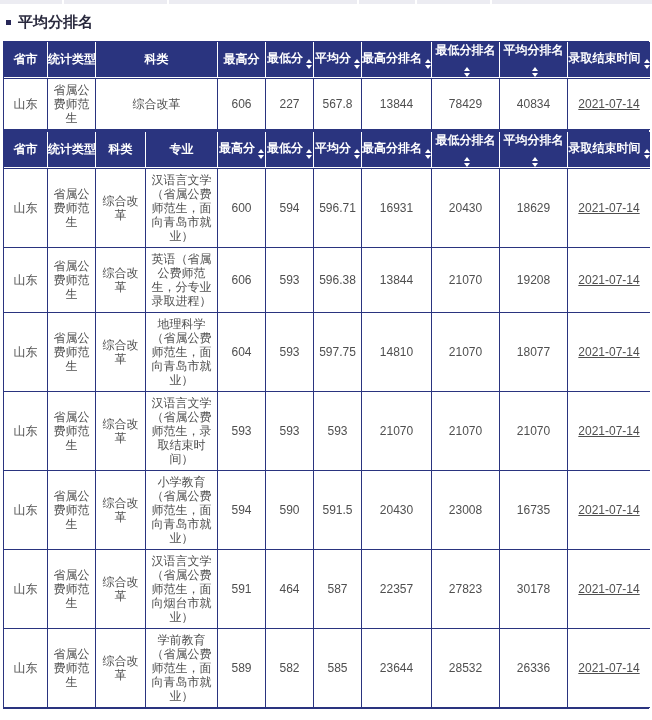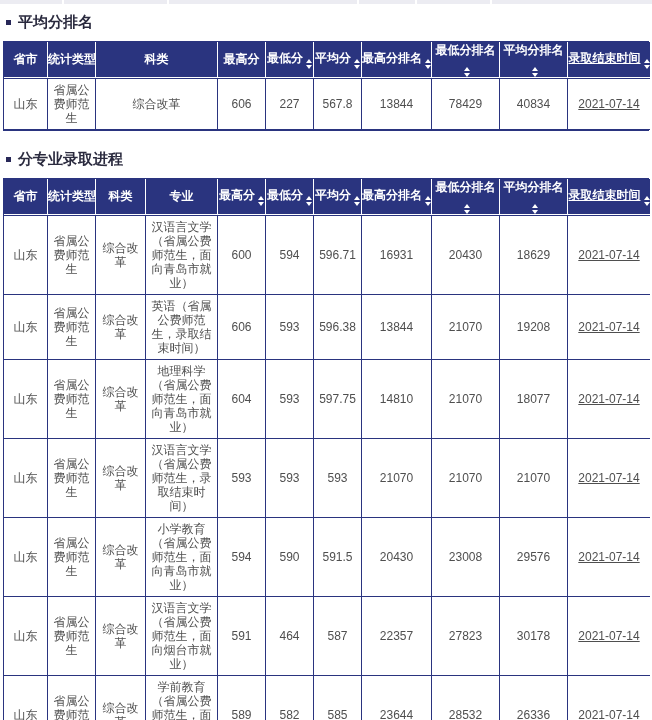--- a/index.html
+++ b/index.html
@@ -25,21 +25,21 @@
   .bullet{width:5px;height:5px;background:#282858;margin-right:7px;flex:0 0 auto;}
 
   .tbl-wrap{border:1px solid var(--navy);width:646px;margin-left:3px;background:#86efac;}
   table{border-collapse:separate;border-spacing:0;width:100%;table-layout:fixed;}
   th{
     background:var(--navy);color:var(--headertx);
     font-size:12px;font-weight:bold;height:36px;padding:0;
     border-right:1px solid #fff;border-bottom:1px solid #fff;
     text-align:center;vertical-align:middle;
   }
-  th:last-child{border-right:none;text-decoration:underline;}
+  th:last-child{border-right:none;}
   th .lbl{white-space:nowrap;}
   td{
     background:#fff;color:var(--cell);font-size:12px;line-height:14px;
     border-right:1px solid var(--navy);border-bottom:1px solid var(--navy);
     text-align:center;vertical-align:middle;padding:4px 1px;
   }
   td:last-child{border-right:none;text-decoration:underline;}
   tbody tr:first-child td{border-top:1px solid var(--navy);}
   #t1 tbody td{height:36px;}
   #t2 tbody td{height:64px;}
@@ -115,24 +115,20 @@
             <td>78429</td>
             <td>40834</td>
             <td>2021-07-14</td>
           </tr>
         </tbody>
     </table>
   </div>
 </div>
 
 <div class="section">
-  <h2 class="sec-title" style="margin-top:19px;">
-    <span class="bullet"></span>
-    <span>分专业录取进程</span>
-  </h2>
   <div class="tbl-wrap">
     <table id="t2">
       <colgroup>
         <col style="width:44px">
           <col style="width:48px">
           <col style="width:50px">
         <col style="width:72px">
           <col style="width:48px">
           <col style="width:48px">
         <col style="width:48px">
@@ -167,21 +163,21 @@
             <td>596.71</td>
             <td>16931</td>
             <td>20430</td>
             <td>18629</td>
             <td>2021-07-14</td>
           </tr>
           <tr>
             <td>山东</td>
             <td>省属公费师范生</td>
             <td>综合改革</td>
-            <td>英语（省属公费师范生，录取结束时间）</td>
+            <td>英语（省属公费师范生，分专业录取进程）</td>
             <td>606</td>
             <td>593</td>
             <td>596.38</td>
             <td>13844</td>
             <td>21070</td>
             <td>19208</td>
             <td>2021-07-14</td>
           </tr>
           <tr>
             <td>山东</td>
@@ -212,21 +208,21 @@
           <tr>
             <td>山东</td>
             <td>省属公费师范生</td>
             <td>综合改革</td>
             <td>小学教育（省属公费师范生，面向青岛市就业）</td>
             <td>594</td>
             <td>590</td>
             <td>591.5</td>
             <td>20430</td>
             <td>23008</td>
-            <td>29576</td>
+            <td>16735</td>
             <td>2021-07-14</td>
           </tr>
           <tr>
             <td>山东</td>
             <td>省属公费师范生</td>
             <td>综合改革</td>
             <td>汉语言文学（省属公费师范生，面向烟台市就业）</td>
             <td>591</td>
             <td>464</td>
             <td>587</td>

